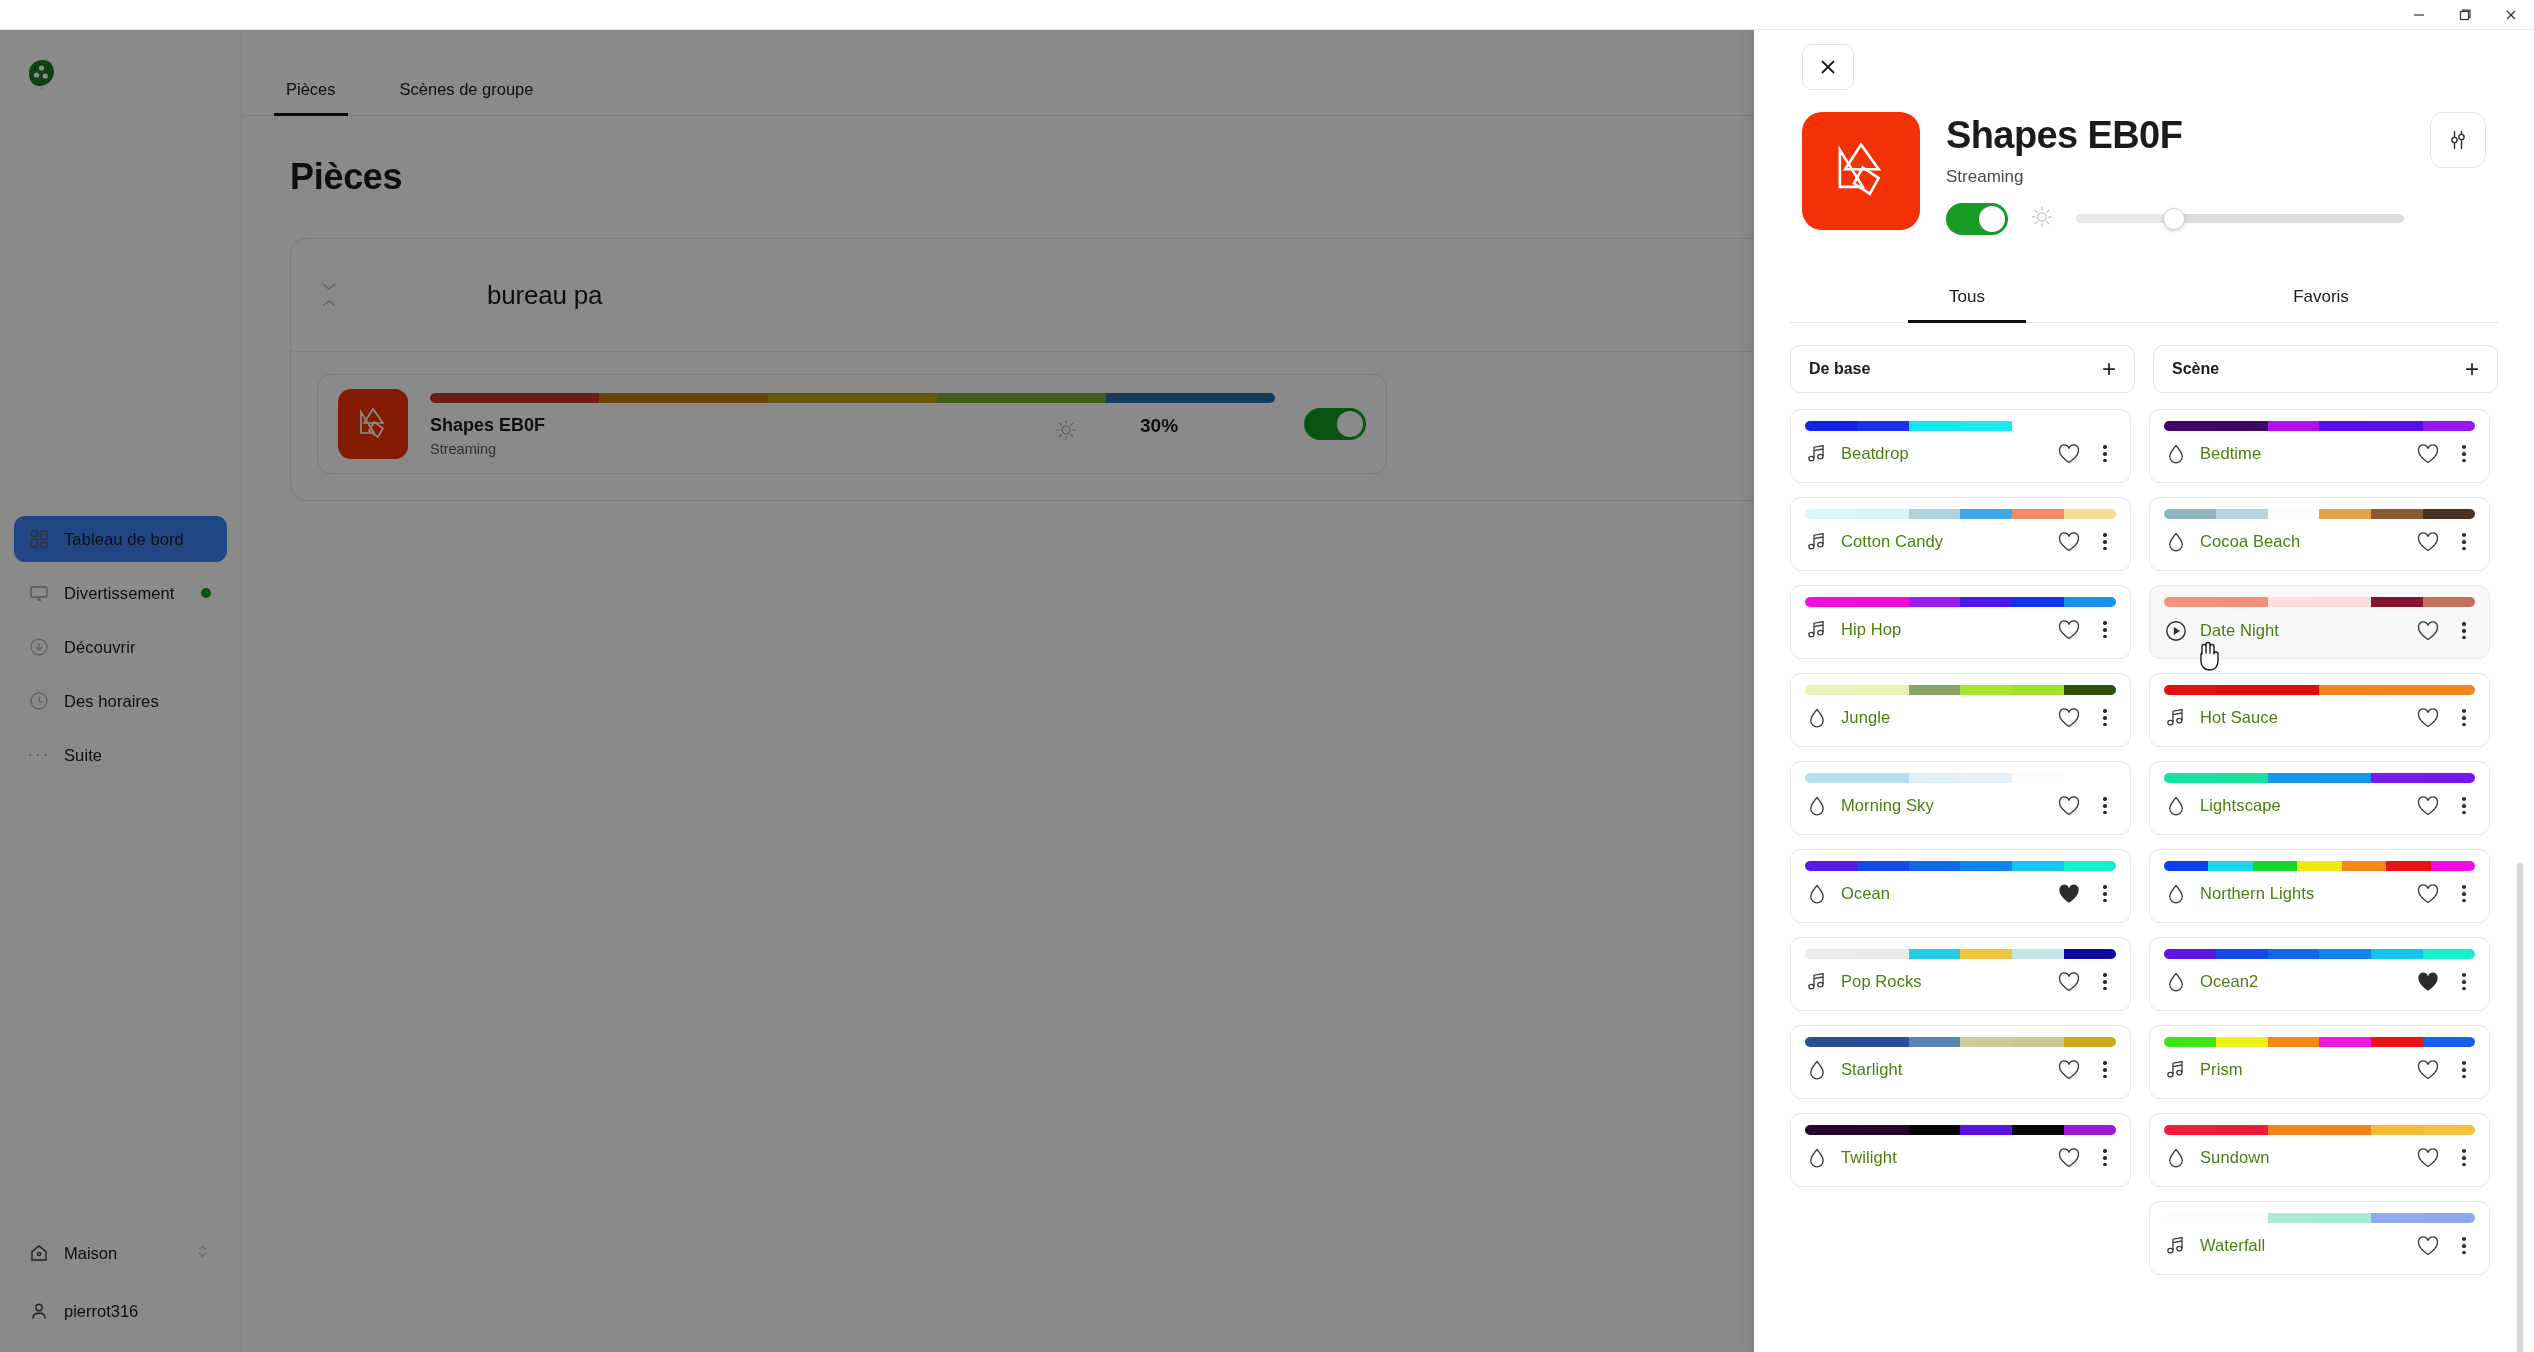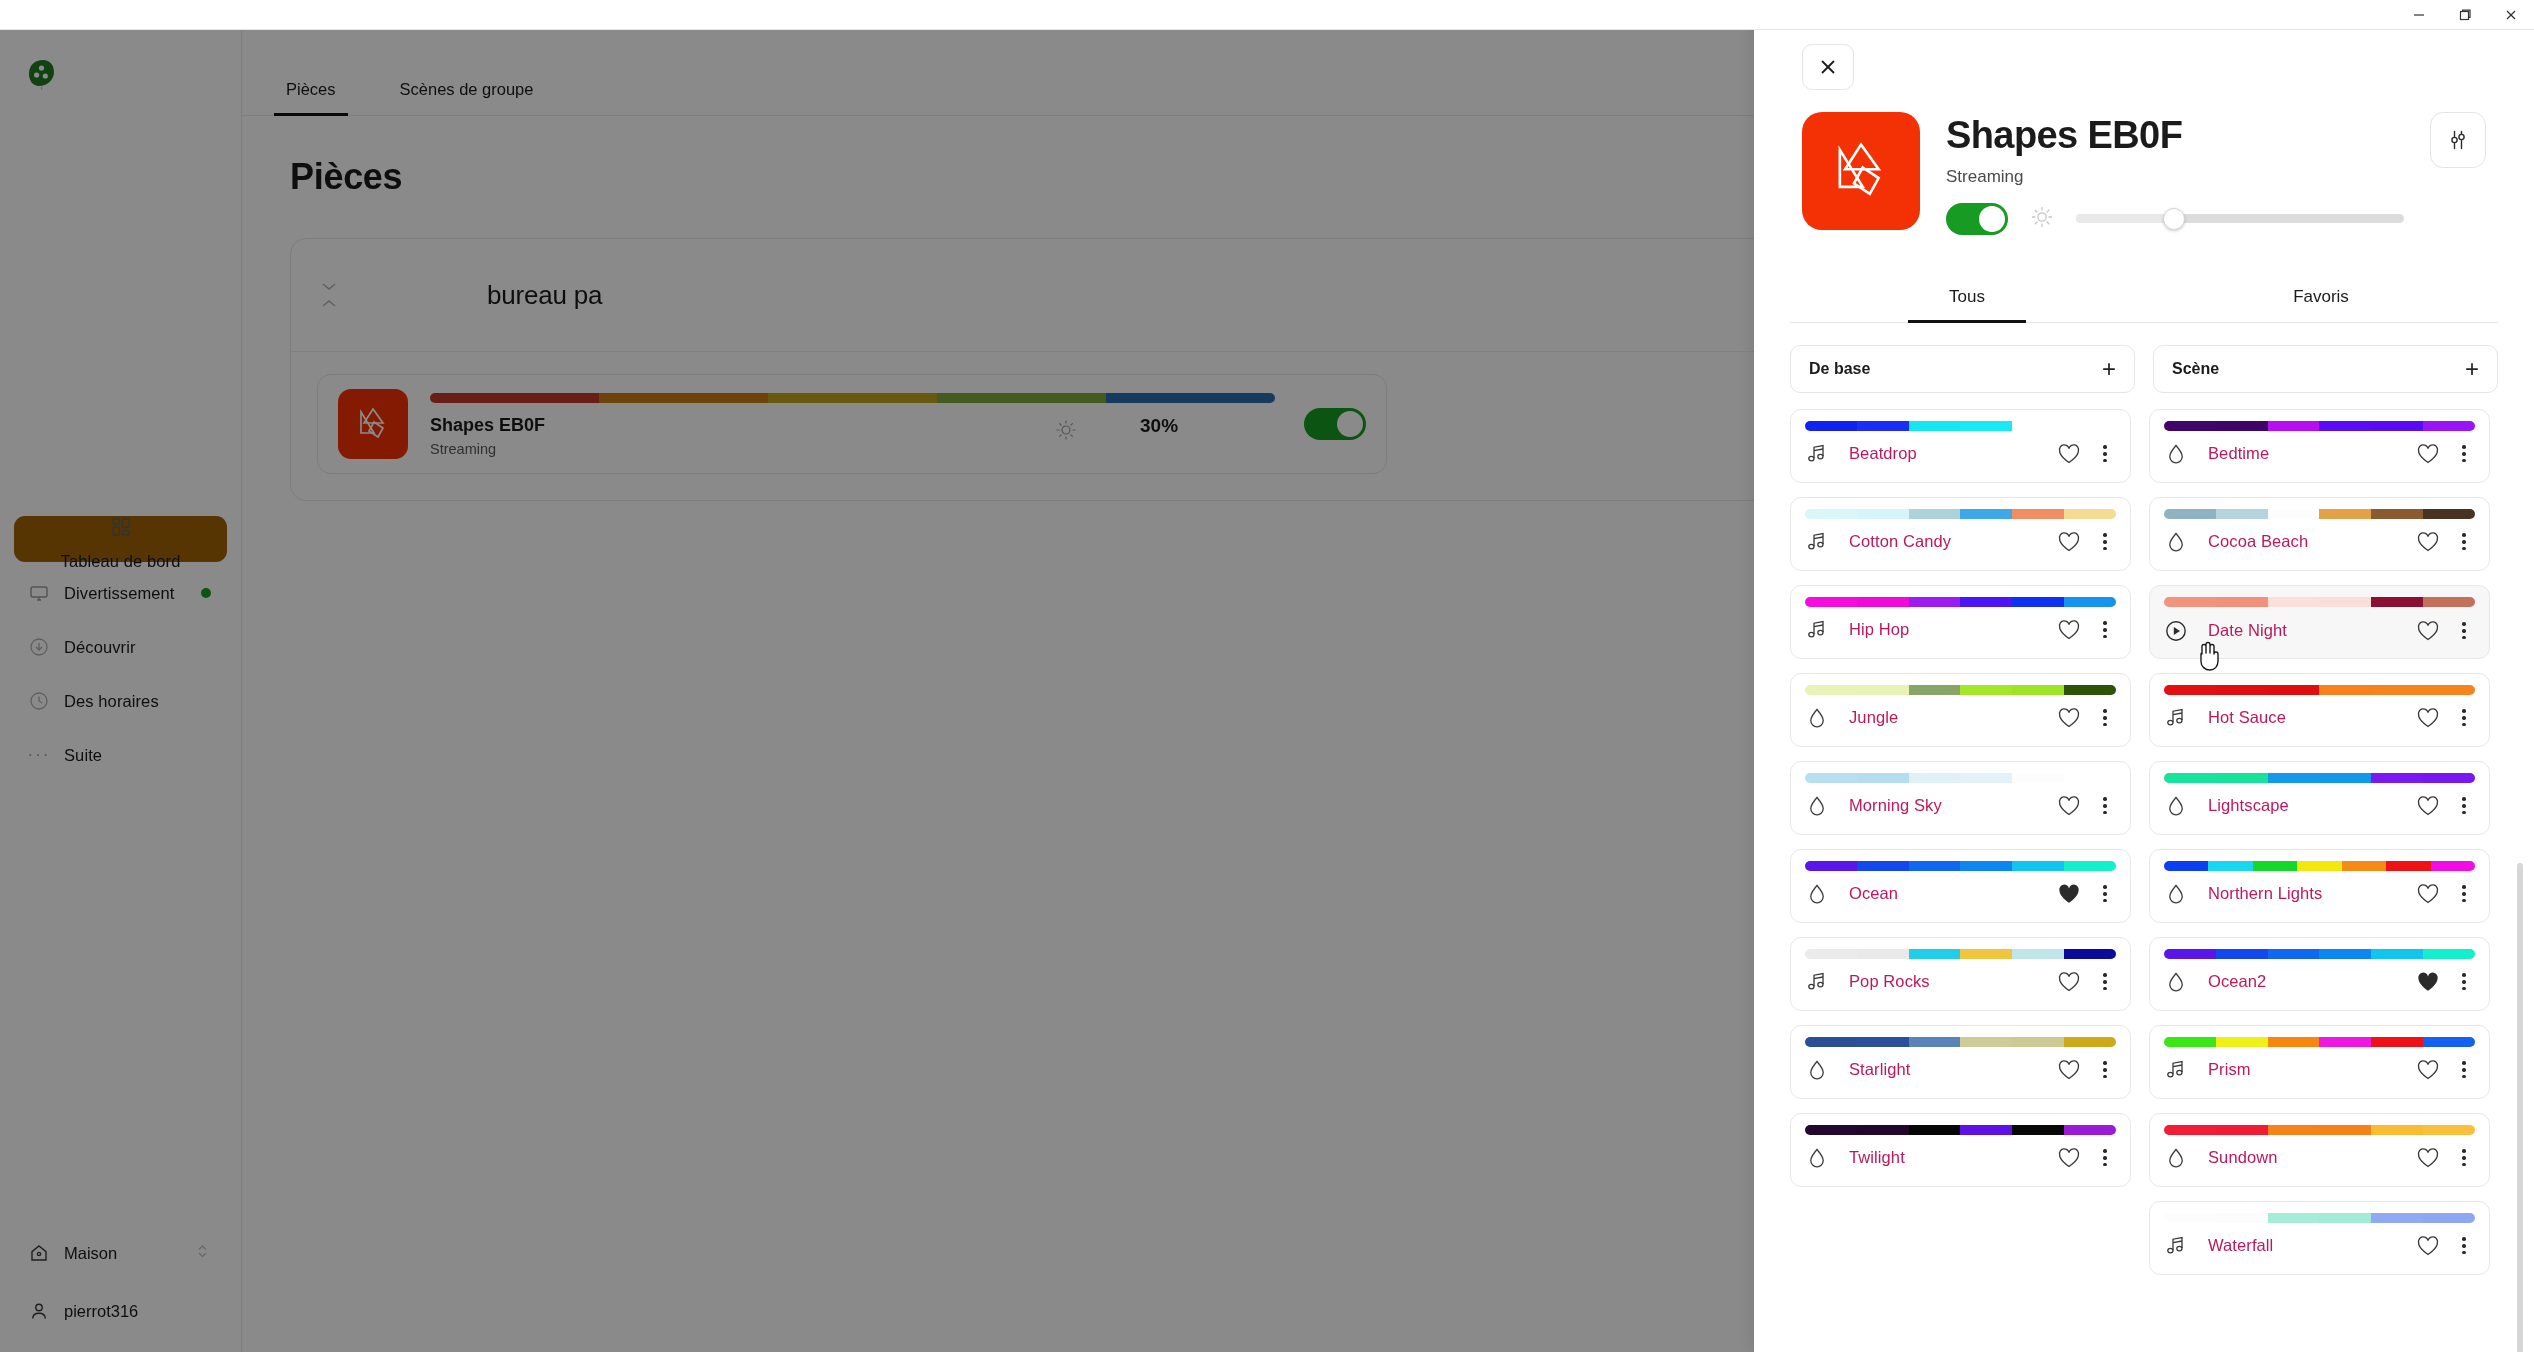--- a/index.html
+++ b/index.html
@@ -33,21 +33,21 @@
   }
   .logo-wrap { height: 86px; display: flex; align-items: center; padding-left: 24px; }
   .leaf { width: 34px; height: 34px; position: relative; }
   .nav { margin-top: 400px; padding: 0 14px; display: flex; flex-direction: column; gap: 8px; }
   .nav-item {
     display: flex; align-items: center; gap: 14px;
     height: 46px; padding: 0 14px; border-radius: 11px;
     font-size: 16.5px; color: #1b1b1b; letter-spacing: .1px;
     position: relative; cursor: pointer;
   }
-  .nav-item.active { background: #a16207; flex-direction: column; }
+  .nav-item.active { background: #3b82f6; }
   .nav-ico { width: 22px; height: 22px; flex: 0 0 22px; display: flex; align-items: center; justify-content: center; color: #6d6d6d; }
   .nav-dot { position: absolute; right: 16px; width: 10px; height: 10px; border-radius: 50%; background: #179b22; }
   .nav-item.more .nav-ico { letter-spacing: 2px; font-size: 17px; color: #9a9a9a; }
   .sidebar-bottom { margin-top: auto; padding: 0 14px 18px; display: flex; flex-direction: column; gap: 12px; }
   .sb-row { display: flex; align-items: center; gap: 14px; height: 46px; padding: 0 14px; border-radius: 11px; font-size: 16.5px; cursor: pointer; position: relative; }
   .sb-chev { position: absolute; right: 18px; color: #b9b9b9; }
 
   
   .main { position: absolute; top: 0; left: 242px; width: 2292px; height: 1322px; background: #fff; overflow: hidden; }
   .topbar { height: 86px; border-bottom: 1px solid #e9e9e9; display: flex; align-items: flex-end; padding-left: 32px; position: relative; }
@@ -164,21 +164,21 @@
   .grid { display: flex; gap: 18px; }
   .col { flex: 1; display: flex; flex-direction: column; gap: 14px; }
   .scene {
     border: 1px solid #e8e8e8; border-radius: 11px; background: #fff;
     padding: 11px 14px 9px; height: 74px; cursor: pointer;
   }
   .scene.hover { background: #f7f7f7; }
   .scene-grad { height: 10px; border-radius: 6px; overflow: hidden; display: flex; }
   .scene-row { display: flex; align-items: center; margin-top: 12px; gap: 12px; }
   .scene-ico { width: 24px; flex: 0 0 24px; display: flex; align-items: center; justify-content: center; color: #3a3a3a; }
-  .scene-name { flex: 1; font-size: 16.5px; color: #be185d; letter-spacing: .1px; margin-left: 8px; }
+  .scene-name { flex: 1; font-size: 16.5px; color: #4d7c0f; letter-spacing: .1px; }
   .heart { width: 26px; flex: 0 0 26px; display: flex; align-items: center; justify-content: center; cursor: pointer; }
   .kebab { width: 22px; flex: 0 0 22px; display: flex; flex-direction: column; align-items: center; gap: 3.5px; cursor: pointer; }
   .kebab i { width: 3.4px; height: 3.4px; border-radius: 50%; background: #2b2b2b; display: block; }
 
   .panel-scrollbar {
     position: absolute; right: 3px; top: 470px; width: 6px; height: 640px;
     border-radius: 3px; background: #d7d7d7;
   }
 
   .cursor { position: absolute; z-index: 80; pointer-events: none; }

